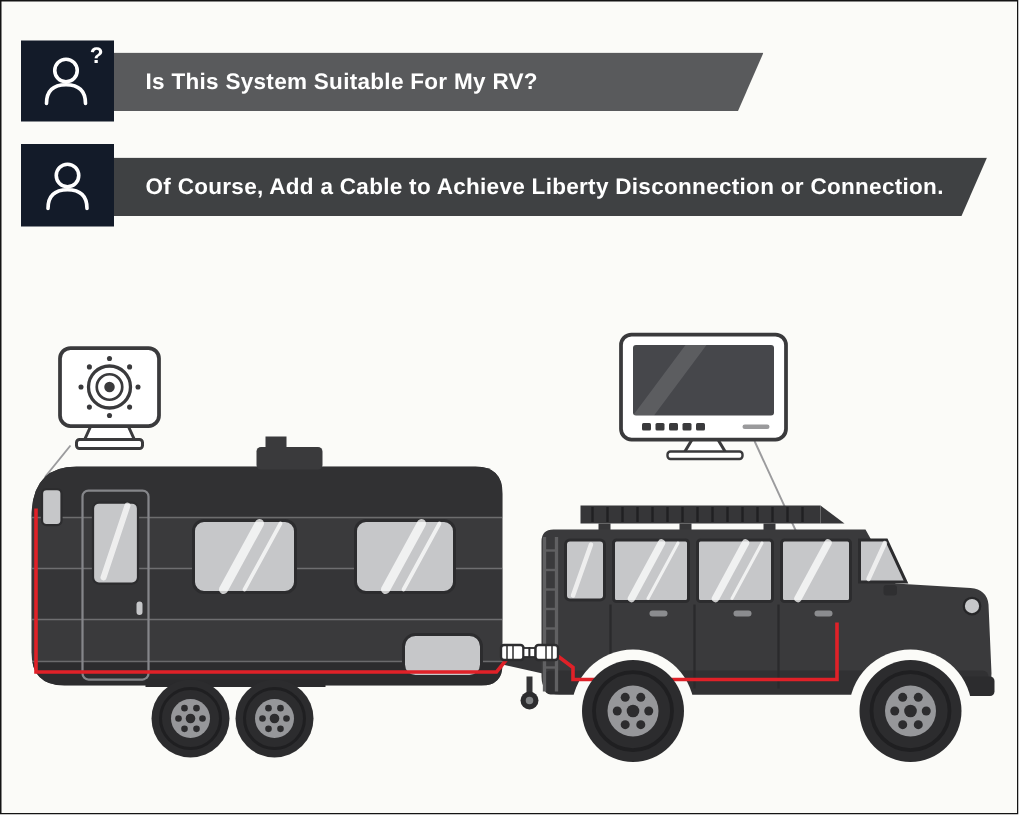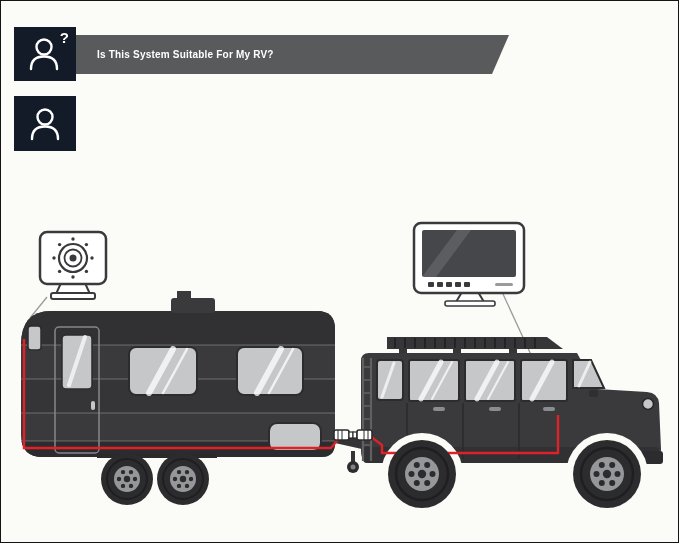--- a/index.html
+++ b/index.html
@@ -18,21 +18,21 @@
     position:absolute; top:2px; right:7px;
     color:#ffffff; font-weight:bold; font-size:15px;
   }
   .ribbon {
     position:absolute; height:39px; display:flex; align-items:center; z-index:2;
     clip-path:polygon(0 0, 100% 0, calc(100% - 17px) 100%, 0 100%);
   }
   .ribbon-question { left:70px; top:34px;  width:438px; background:#595a5c; }
   .ribbon-answer   { left:70px; top:104px; width:587px; background:#3f4143; }
   .ribbon-text {
-    color:#ffffff; font-weight:bold; font-size:10px;
+    color:#ffffff; font-weight:bold; font-size:15px;
     padding-left:26px; letter-spacing:.2px; white-space:nowrap;
   }
   .illustration { position:absolute; left:0; top:0; z-index:1; }
 </style>
 </head>
 <body>
 
 <div class="canvas">
 
   <div class="icon-box icon-box-1">
@@ -44,20 +44,23 @@
   </div>
   <div class="ribbon ribbon-question">
     <span class="ribbon-text">Is This System Suitable For My RV?</span>
   </div>
 
   <div class="icon-box icon-box-2">
     <svg width="34" height="40" viewBox="0 0 34 40">
       <circle cx="17" cy="13" r="7.5" fill="none" stroke="#ffffff" stroke-width="2.4"></circle>
       <path d="M4 35 Q4 22.5 17 22.5 Q30 22.5 30 35" fill="none" stroke="#ffffff" stroke-width="2.4" stroke-linecap="round"></path>
     </svg>
+  </div>
+  <div class="ribbon ribbon-answer">
+    <span class="ribbon-text">Of Course, Add a Cable to Achieve Liberty Disconnection or Connection.</span>
   </div>
 
   <svg class="illustration" width="679" height="543" viewBox="0 0 679 543">
     <defs>
       <path id="tbody" d="M50 310 L316 310 Q334 310 334 328 L334 442 Q334 456 320 456 L42 456 Q20 456 20 434 L20 344 Q20 310 50 310 Z"></path>
       <clipPath id="trailerClip">
           <use href="#tbody"></use>
         </clipPath>
       <g id="wheel-small">
         <circle r="26" fill="#2c2c2e"></circle>

